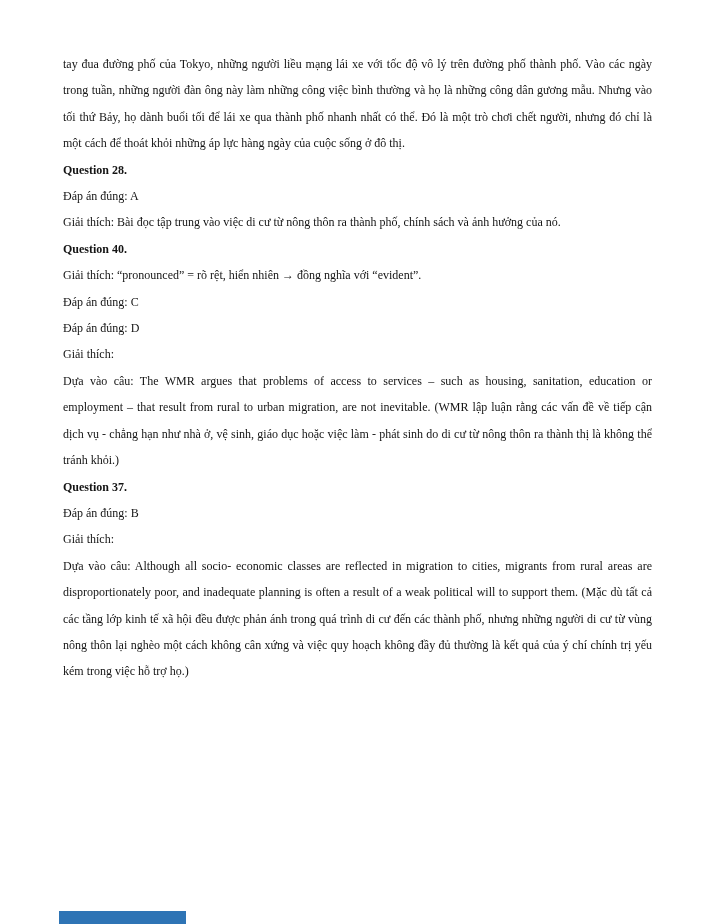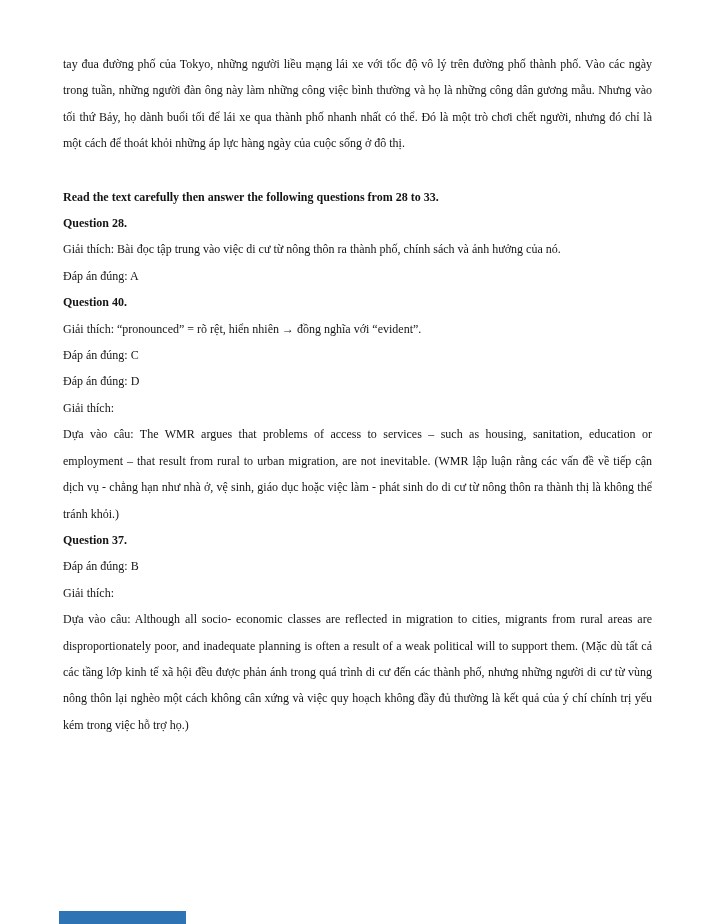--- a/index.html
+++ b/index.html
@@ -43,25 +43,24 @@
     background: #2E74B5;
   }
 </style>
 </head>
 <body>
 
 <div class="doc">
 
   <p>tay đua đường phố của Tokyo, những người liều mạng lái xe với tốc độ vô lý trên đường phố thành phố. Vào các ngày trong tuần, những người đàn ông này làm những công việc bình thường và họ là những công dân gương mẫu. Nhưng vào tối thứ Bảy, họ dành buổi tối để lái xe qua thành phố nhanh nhất có thể. Đó là một trò chơi chết người, nhưng đó chỉ là một cách để thoát khỏi những áp lực hàng ngày của cuộc sống ở đô thị.</p>
 
-  <p class="bold instruction-heading">Read the text carefully then answer the following questions from 28 to 33.</p>
 
   <p class="bold">Question 28.</p>
+  <p>Đáp án đúng: A</p>
   <p>Giải thích: Bài đọc tập trung vào việc di cư từ nông thôn ra thành phố, chính sách và ảnh hưởng của nó.</p>
-  <p>Đáp án đúng: A</p>
 
   <p class="bold">Question 40.</p>
   <p>Giải thích: “pronounced” = rõ rệt, hiển nhiên → đồng nghĩa với “evident”.</p>
   <p>Đáp án đúng: C</p>
 
   <p>Đáp án đúng: D</p>
   <p>Giải thích:</p>
   <p>Dựa vào câu: The WMR argues that problems of access to services – such as housing, sanitation, education or employment – that result from rural to urban migration, are not inevitable. (WMR lập luận rằng các vấn đề về tiếp cận dịch vụ - chẳng hạn như nhà ở, vệ sinh, giáo dục hoặc việc làm - phát sinh do di cư từ nông thôn ra thành thị là không thể tránh khỏi.)</p>
 
   <p class="bold">Question 37.</p>

